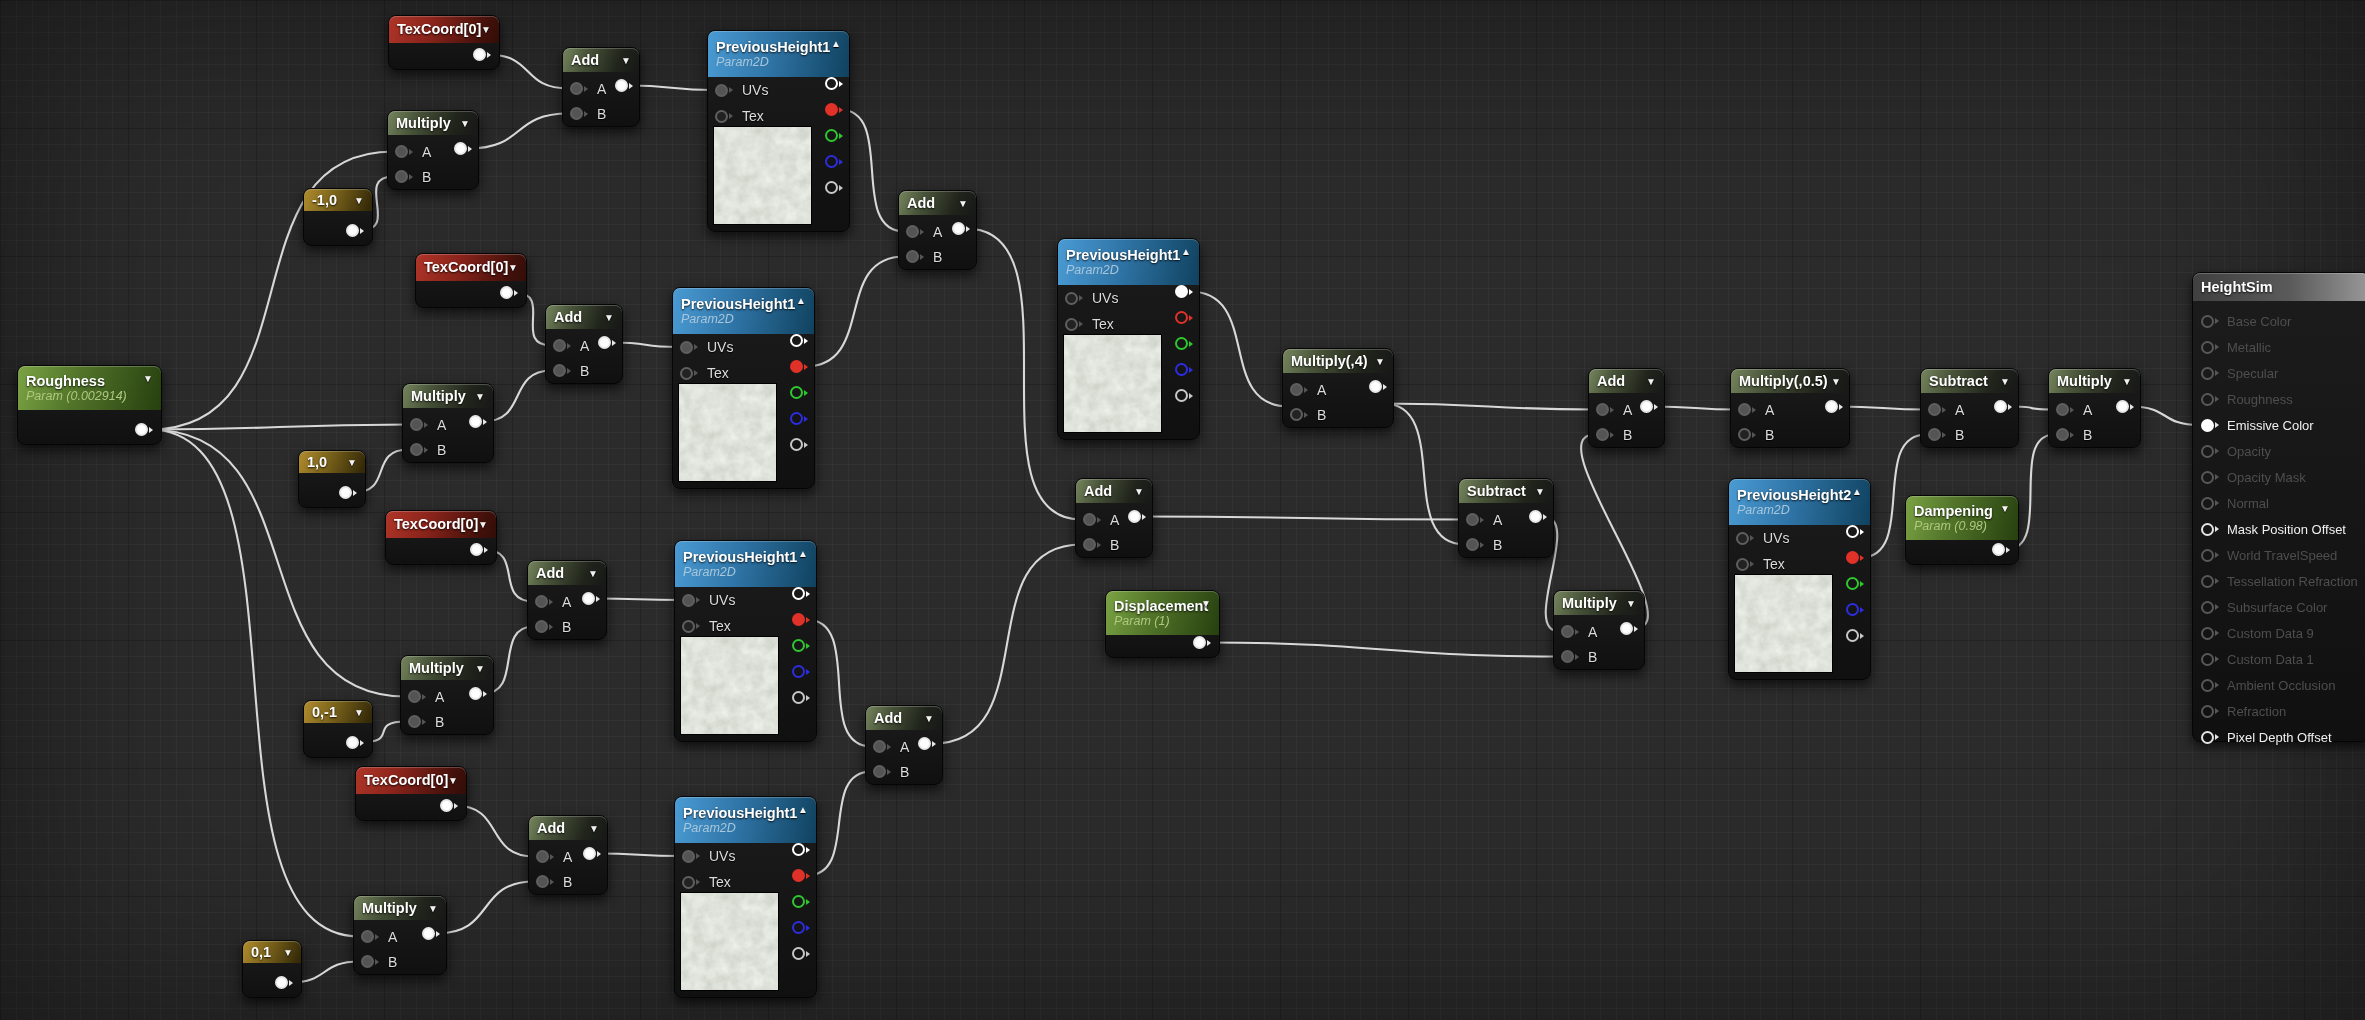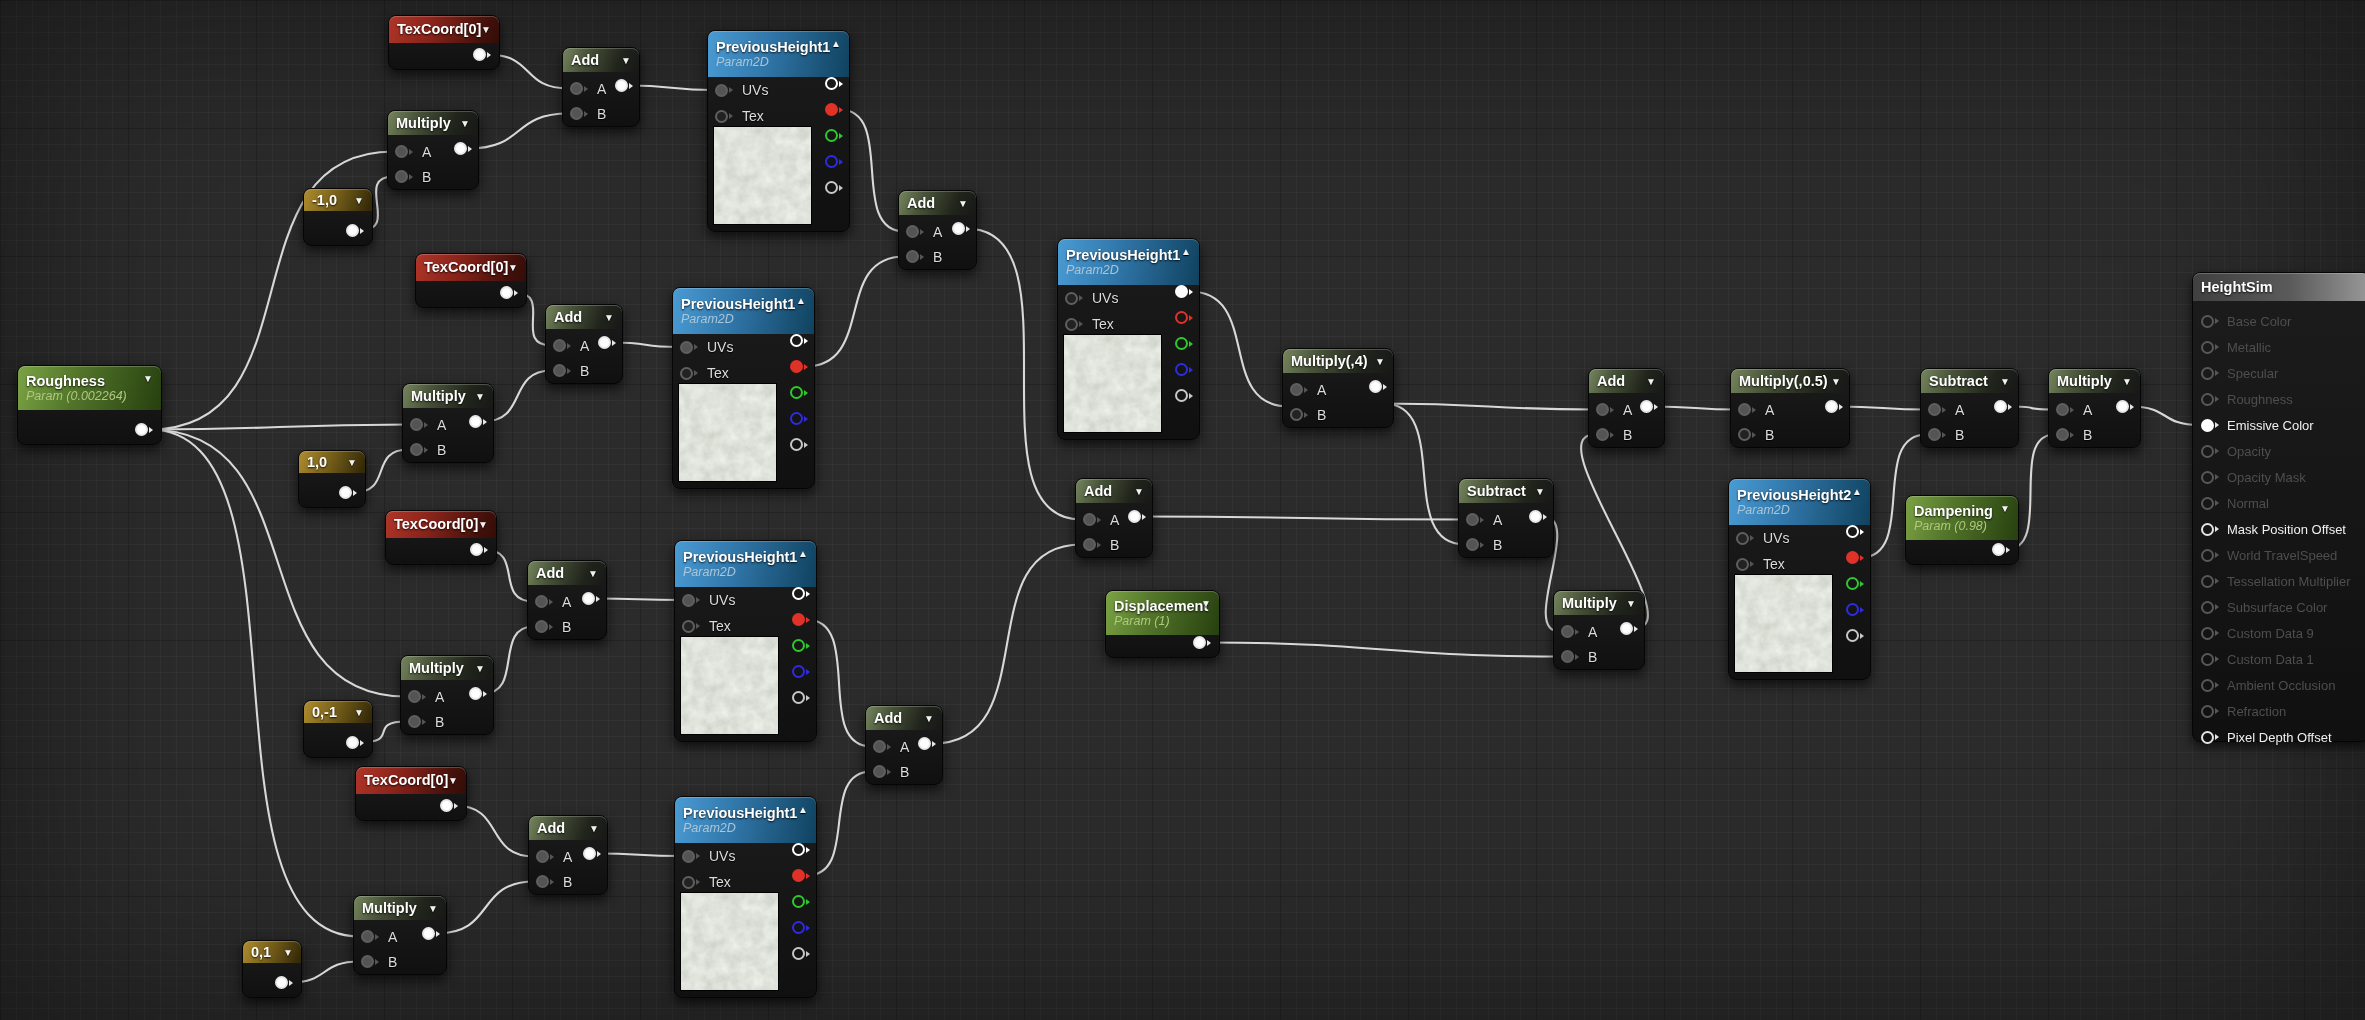--- a/index.html
+++ b/index.html
@@ -372,21 +372,21 @@
         <span class="pa" style="border-left-color: rgb(200, 200, 200);"></span>
       </span>
       <div class="texwrap"><svg width="97" height="97">
           <rect width="97" height="97" fill="#b9bfae" filter="url(#texNoise)"></rect>
         </svg></div>
     </div>
     <div class="node param" style="left: 17px; top: 365px; width: 143px; height: 78px;">
       <div class="hdr two">
         <div class="titles">
           <div class="title">Roughness</div>
-          <div class="sub">Param (0.002264)</div>
+          <div class="sub">Param (0.002914)</div>
         </div>
         <div class="chev">▼</div>
       </div>
       <span class="pin out connected abs-out bottom-out">
         <span class="pc"></span>
         <span class="pa"></span>
       </span>
     </div>
     <div class="node texcoord" style="left: 385px; top: 510px; width: 110px; height: 53px;">
       <div class="hdr">
@@ -1113,21 +1113,21 @@
             <span class="pc"></span>
             <span class="pa"></span>
           </span>
           <span class="olabel">World TravelSpeed</span>
         </div>
         <div class="orow">
           <span class="pin in">
             <span class="pc"></span>
             <span class="pa"></span>
           </span>
-          <span class="olabel">Tessellation Multiplier</span>
+          <span class="olabel">Tessellation Refraction</span>
         </div>
         <div class="orow">
           <span class="pin in">
             <span class="pc"></span>
             <span class="pa"></span>
           </span>
           <span class="olabel">Subsurface Color</span>
         </div>
         <div class="orow">
           <span class="pin in">

